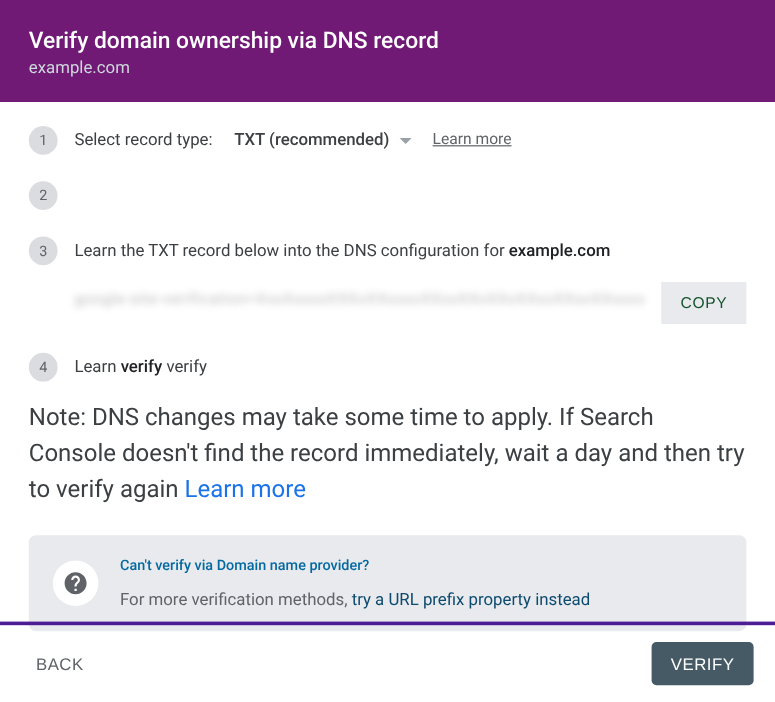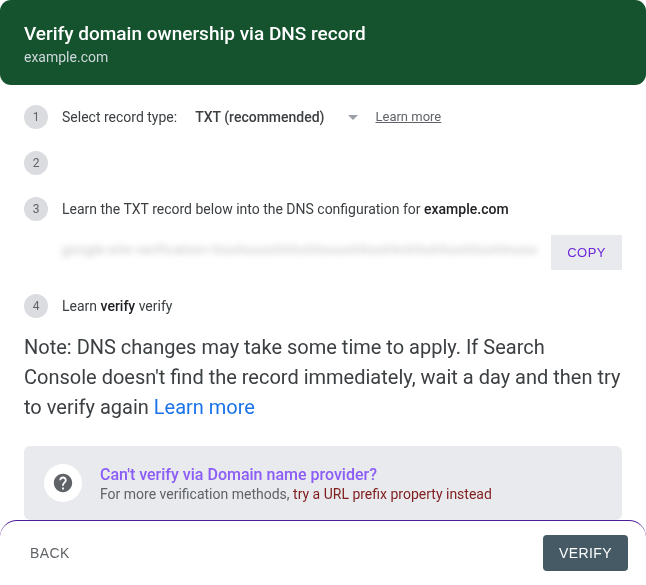--- a/index.html
+++ b/index.html
@@ -5,24 +5,23 @@
   * { box-sizing: border-box; margin: 0; padding: 0; }
   body {
     font-family: Roboto, Arial, sans-serif;
     background: #fff;
     width: 646px;
     height: 585px;
     overflow: hidden;
     color: #3c4043;
   }
   .header {
-    background: #14532d;
+    background: #701a75;
     color: #fff;
     padding: 22px 24px 20px 24px;
-    border-radius: 11px;
   }
   .header-title {
     font-size: 19px;
     font-weight: 500;
     margin-bottom: 4px;
   }
   .header-subtitle {
     font-size: 14px;
     color: #cfd8dc;
   }
@@ -54,21 +53,21 @@
   }
   .step-text b { font-weight: 500; color: #202124; }
   .record-type-row {
     display: flex;
     align-items: flex-start;
     gap: 18px;
   }
   .record-select {
     display: inline-flex;
     align-items: center;
-    gap: 23px;
+    gap: 8px;
     font-size: 14px;
     font-weight: 500;
     color: #3c4043;
     cursor: pointer;
   }
   .record-select .caret {
     width: 0; height: 0;
     border-left: 5px solid transparent;
     border-right: 5px solid transparent;
     border-top: 5px solid #9aa0a6;
@@ -90,21 +89,21 @@
     color: #bdbdbd;
     font-size: 13px;
     letter-spacing: 0.5px;
     filter: blur(3px);
     overflow: hidden;
     white-space: nowrap;
   }
   .copy-btn {
     background: #e8eaed;
     border: none;
-    color: #6d28d9;
+    color: #14532d;
     font-size: 13px;
     font-weight: 500;
     letter-spacing: 0.5px;
     padding: 10px 16px;
     cursor: pointer;
     margin-left: 10px;
     text-align: center;
   }
   .note {
     font-size: 20px;
@@ -131,46 +130,45 @@
     border-radius: 50%;
     background: #fff;
     display: flex;
     align-items: center;
     justify-content: center;
     margin-right: 18px;
     flex-shrink: 0;
   }
   .alt-icon svg { fill: #5f6368; }
   .alt-title {
-    font-size: 16px;
-    font-weight: 500;
-    color: #8b5cf6;
-    margin-bottom: 2px;
+    font-size: 12px;
+    font-weight: 500;
+    color: #0369a1;
+    margin-bottom: 14px;
   }
   .alt-sub {
     font-size: 14px;
     color: #5f6368;
   }
   .alt-sub a {
-    color: #7f1d1d;
+    color: #0c4a6e;
     text-decoration: none;
     cursor: pointer;
   }
   .footer {
-    border-top: 1px solid #4c1d95;
+    border-top: 3px solid #4c1d95;
     padding: 14px 18px;
     display: flex;
     align-items: center;
     justify-content: space-between;
     position: absolute;
     bottom: 0;
     left: 0;
     right: 0;
     width: 646px;
-    border-radius: 17px;
   }
   .footer-left, .footer-right { display: flex; gap: 10px; align-items: center; }
   .text-btn {
     background: none;
     border: none;
     font-size: 14px;
     font-weight: 500;
     letter-spacing: 0.4px;
     color: #5f6368;
     padding: 8px 12px;

